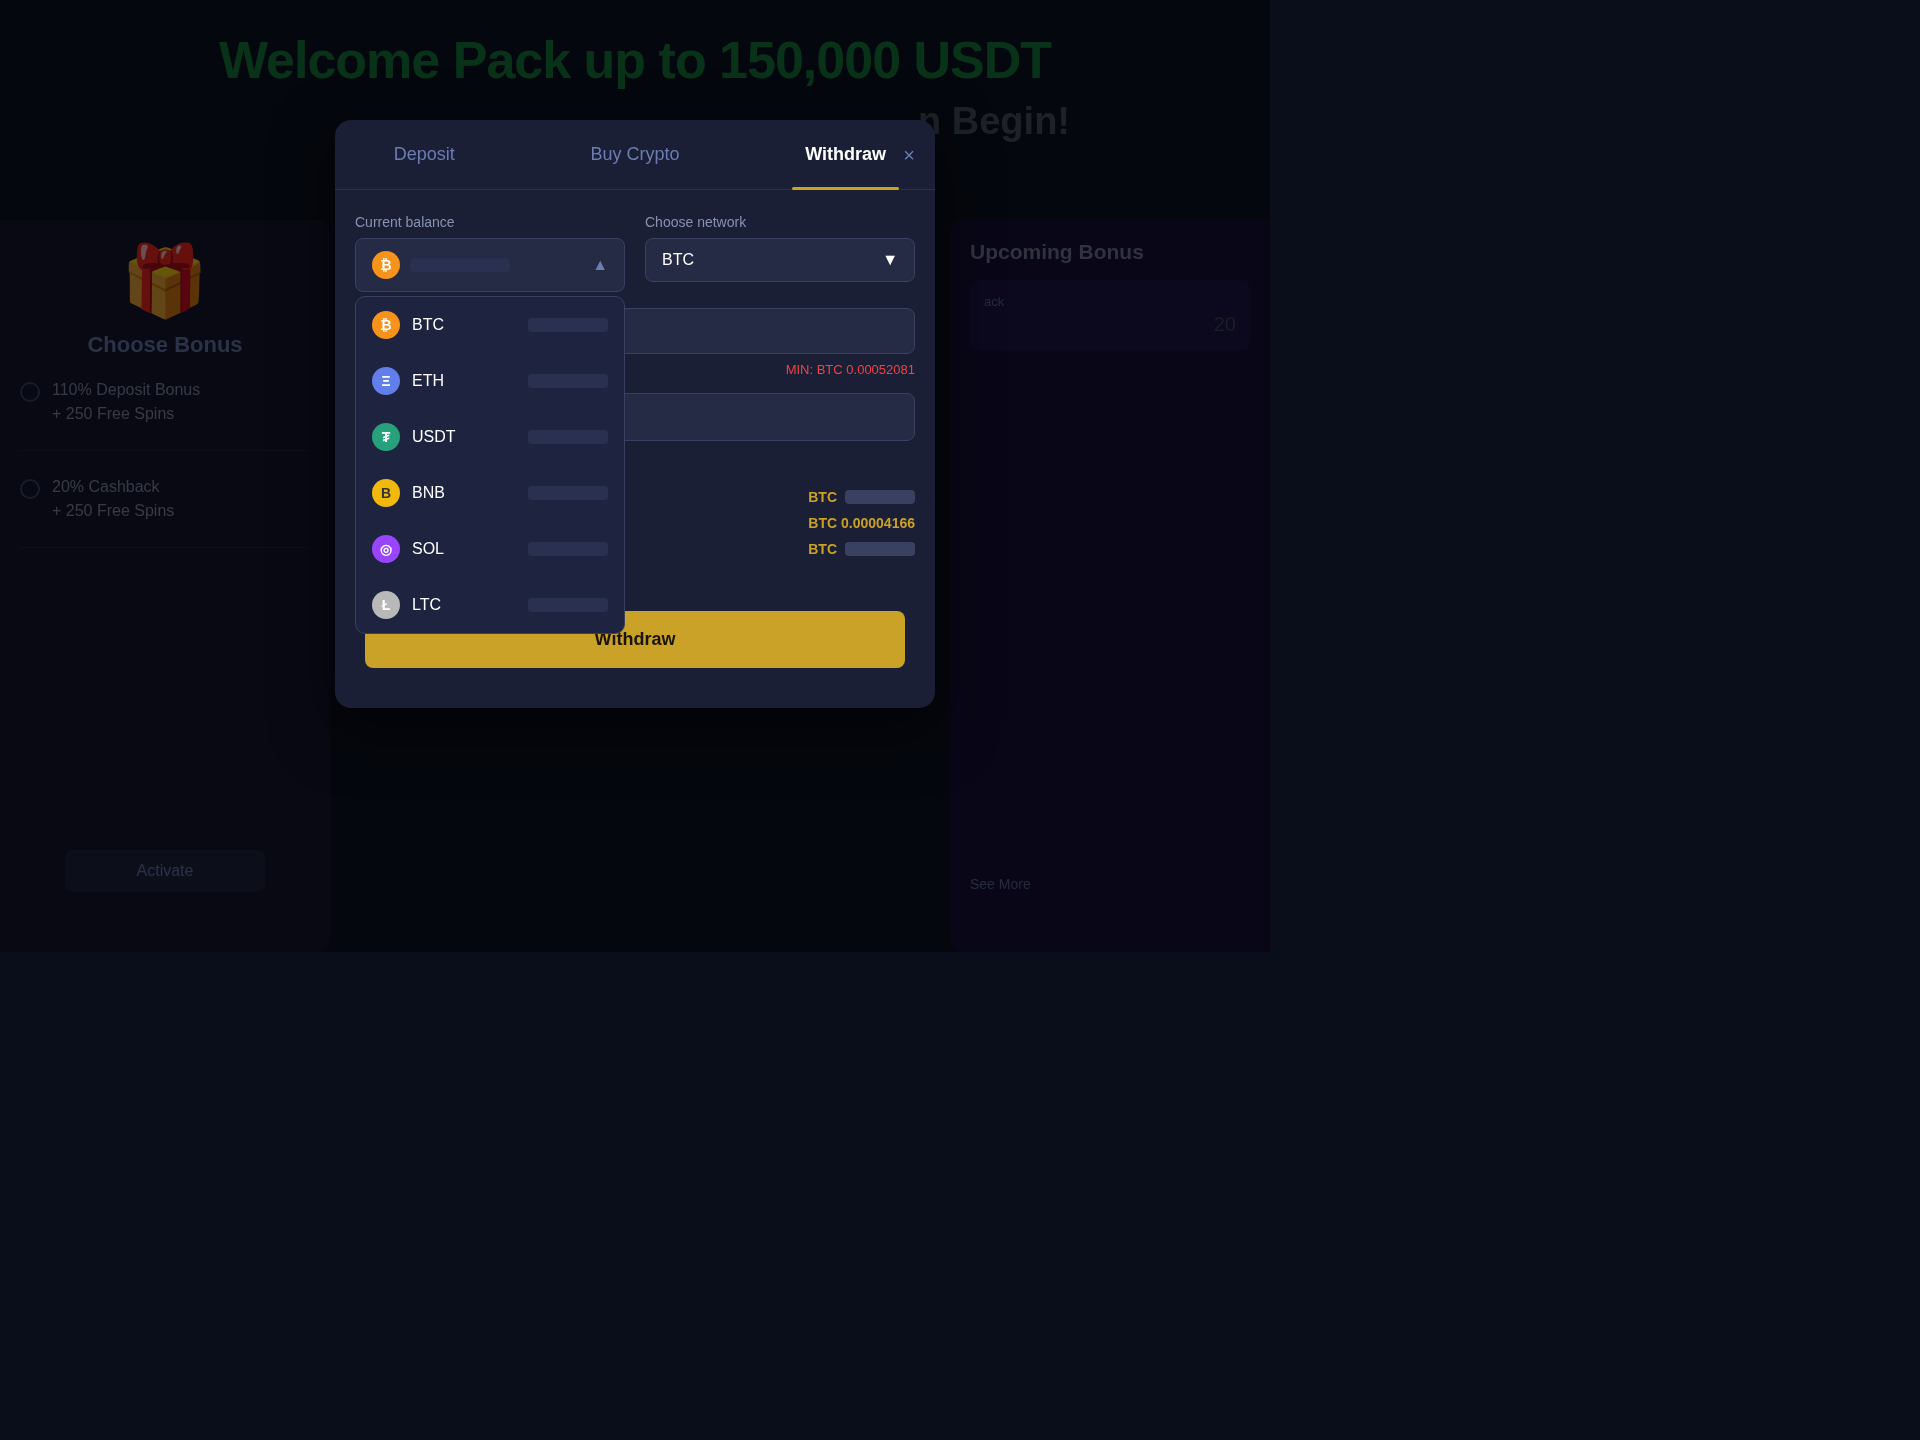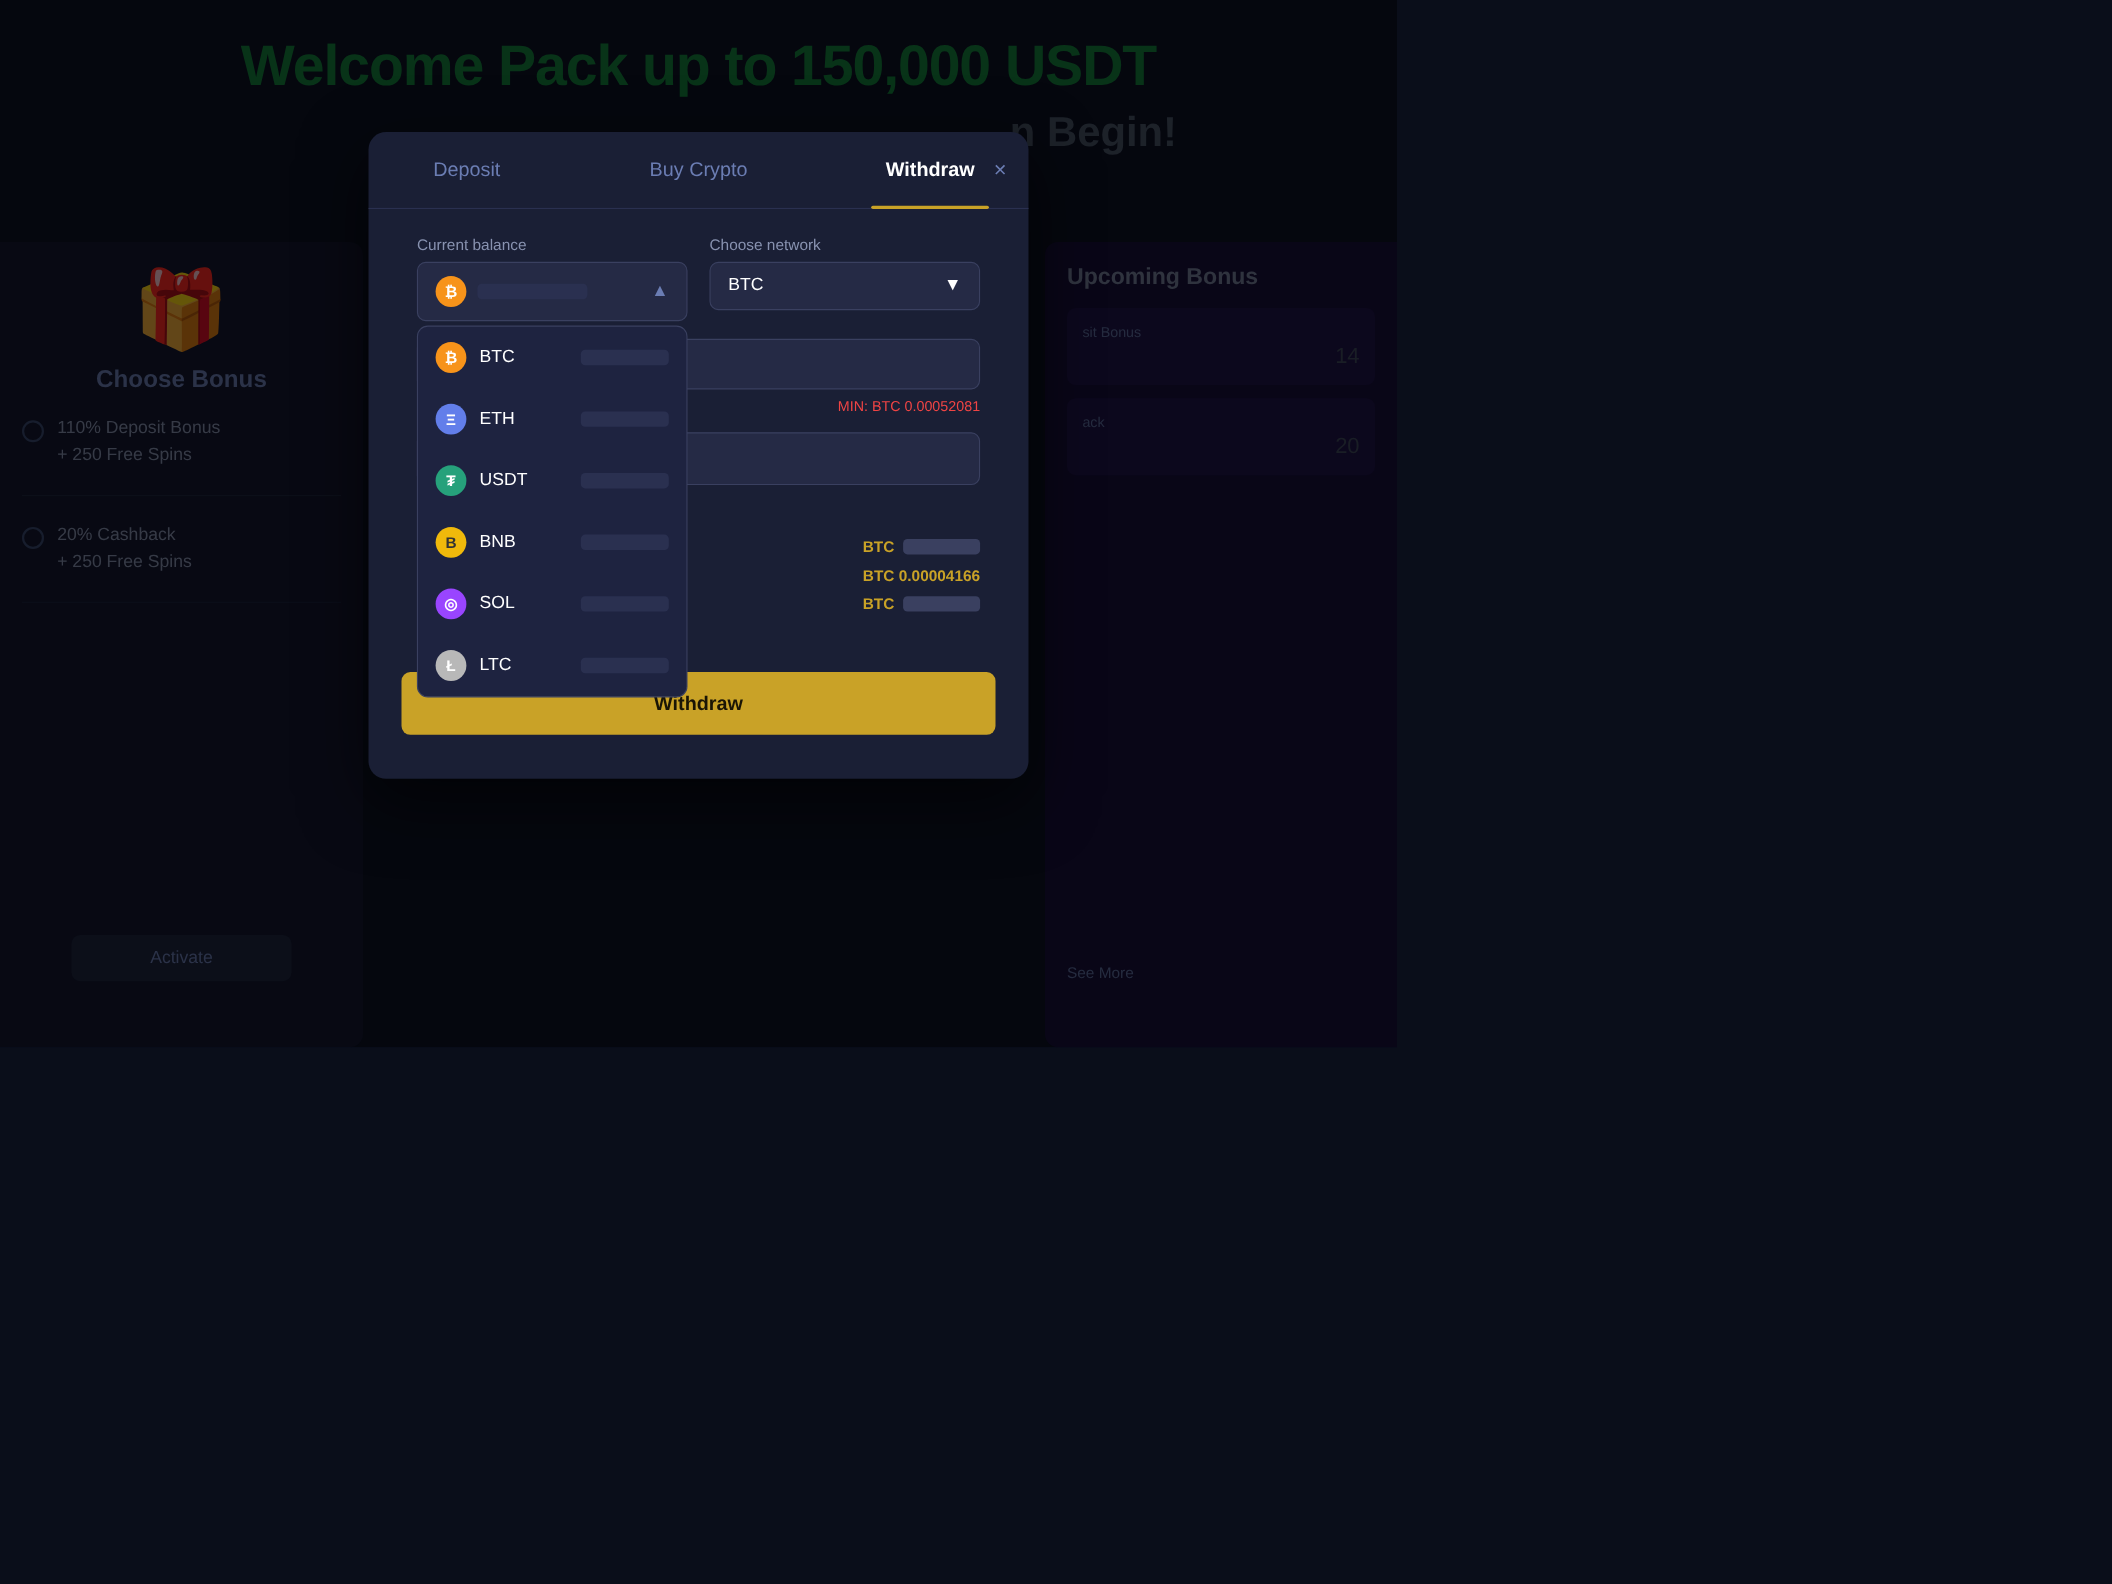--- a/index.html
+++ b/index.html
@@ -203,21 +203,21 @@
       transform: translateY(-50%);
       color: #6b7db3;
       font-size: 20px;
       cursor: pointer;
       background: none;
       border: none;
       line-height: 1;
     }
 
     .modal-body {
-      padding: 24px 44px;
+      padding: 24px 20px;
     }
 
     .form-row {
       display: flex;
       gap: 20px;
       margin-bottom: 16px;
     }
 
     .form-group {
       flex: 1;
@@ -437,24 +437,20 @@
     <div class="bonus-radio"></div>
     <div class="bonus-text">20% Cashback<br>+ 250 Free Spins</div>
   </div>
 
   <button class="activate-btn">Activate</button>
 </div>
 
 <div class="right-panel">
   <div class="upcoming-bonus-title">Upcoming Bonus</div>
 
-  <div class="upcoming-item">
-    <div class="upcoming-item-text">sit Bonus</div>
-    <div style="color:#4a5568;font-size:20px;text-align:right;margin-top:4px;">14</div>
-  </div>
 
   <div class="upcoming-item">
     <div class="upcoming-item-text">ack</div>
     <div style="color:#4a5568;font-size:20px;text-align:right;margin-top:4px;">20</div>
   </div>
 
   <div class="see-more-link">See More</div>
 </div>
 
 <div class="overlay"></div>

